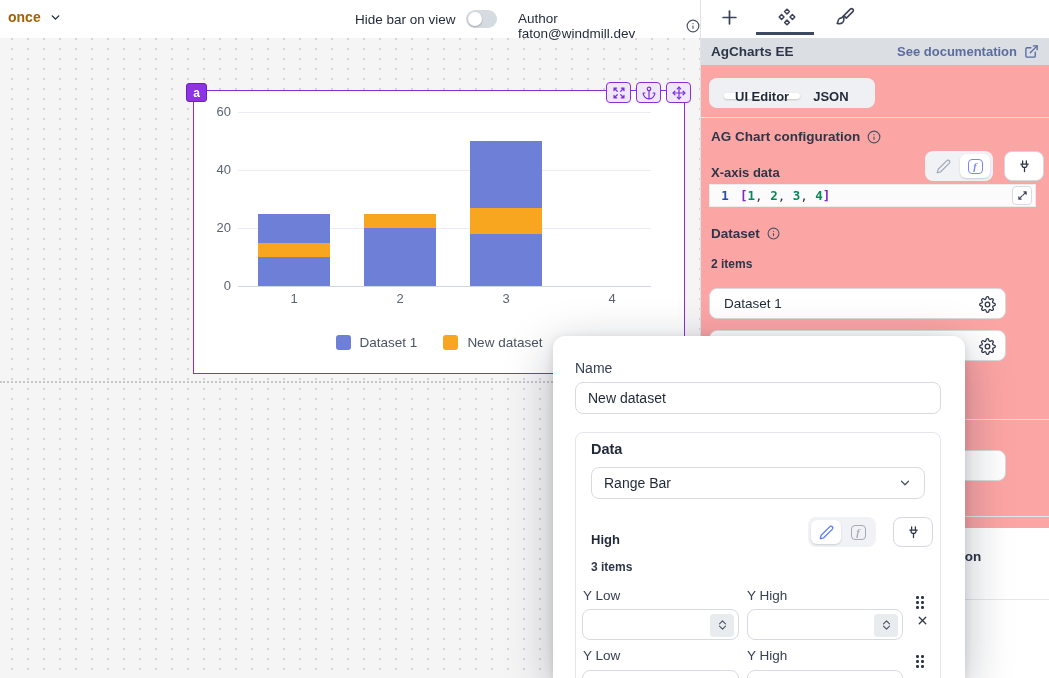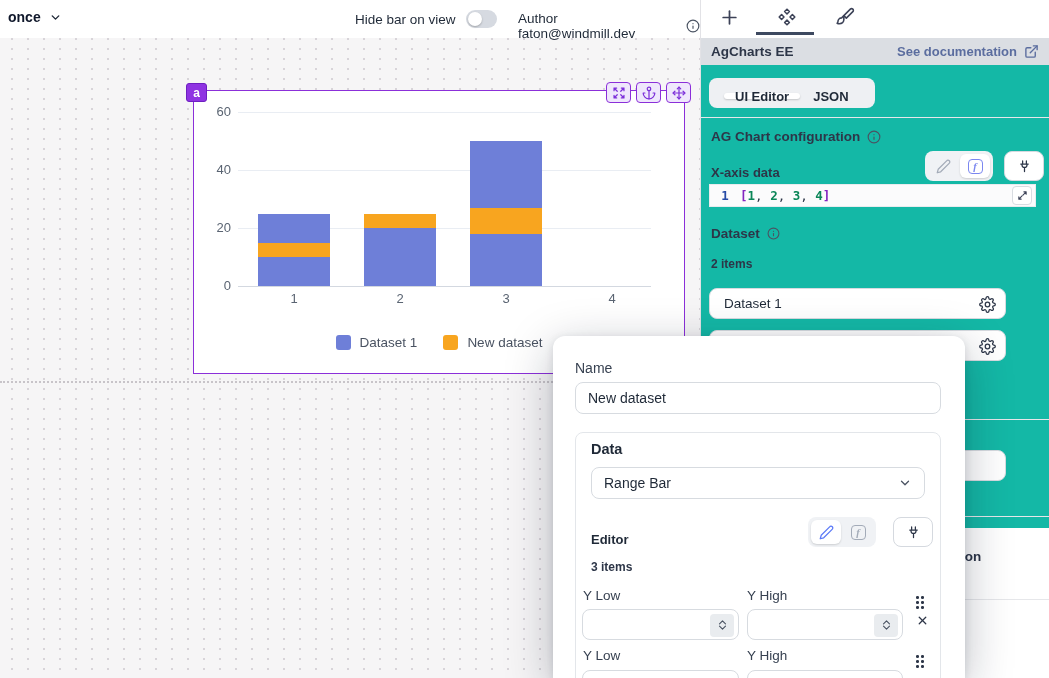--- a/index.html
+++ b/index.html
@@ -4,21 +4,21 @@
 <style>
   * { margin:0; padding:0; box-sizing:border-box; }
   body { font-family:"Liberation Sans", sans-serif; background:#fff; color:#2d3648; }
   #app { position:relative; width:1049px; height:678px; overflow:hidden; background:#fff; }
   .abs { position:absolute; }
   svg { display:block; }
 
   
   .topbar { position:absolute; left:0; top:0; width:700px; height:38px; background:#fff; z-index:5; }
   .run-mode { position:absolute; left:8px; top:9px; display:flex; align-items:center; gap:8px;
-              font-size:14px; font-weight:700; color:#0f172a; cursor:pointer; }
+              font-size:14px; font-weight:700; color:#a16207; cursor:pointer; }
   .hidebar { position:absolute; left:355px; top:10px; display:flex; align-items:center; gap:10px; font-size:13.5px; color:#1f2937; }
   .toggle { width:31px; height:18px; border-radius:10px; background:#d6dae1; position:relative; cursor:pointer; }
   .toggle .knob { position:absolute; left:2px; top:2px; width:14px; height:14px; border-radius:50%; background:#fff; box-shadow:0 1px 2px rgba(0,0,0,.25); }
   .author { position:absolute; left:518px; top:11px; display:flex; align-items:center; gap:8px; font-size:13.5px; color:#1f2937; }
 
   
   .canvas { position:absolute; left:0; top:38px; width:700px; height:640px;
             background-color:#f6f5f6;
             background-image:radial-gradient(circle,#d8d4d9 1.1px, transparent 1.2px);
             background-size:16px 10px; background-position:4px 6px; }
@@ -36,21 +36,21 @@
   .chart-area { position:absolute; inset:0; font-size:13px; color:#5a6472; }
   .gl { position:absolute; height:1px; }
   .ytick { position:absolute; left:0; width:37px; text-align:right; font-size:13px; color:#5a6472; }
   .xtick { position:absolute; width:40px; text-align:center; font-size:13px; color:#5a6472; }
   .bar { position:absolute; }
   .legend { position:absolute; left:0; right:0; top:244px; display:flex; justify-content:center; gap:26px; align-items:center; }
   .legend-item { display:flex; align-items:center; gap:9px; font-size:13.5px; color:#4a5362; }
   .swatch { width:15px; height:15px; border-radius:3px; }
 
   
-  .panel { position:absolute; left:700px; top:0; width:349px; height:528px; background:#14b8a6; border-left:1px solid #e2e2e6; z-index:4; }
+  .panel { position:absolute; left:700px; top:0; width:349px; height:528px; background:#fca5a5; border-left:1px solid #e2e2e6; z-index:4; }
   .panel-tabs { position:absolute; left:0; top:0; width:100%; height:38px; background:#fff; }
   .ptab { position:absolute; top:6px; width:22px; height:22px; color:#3c4257; display:flex; align-items:center; justify-content:center; cursor:pointer; }
   .ptab-underline { position:absolute; left:55px; top:32px; width:58px; height:3px; background:#3d4960; }
   .panel-header { position:absolute; left:0; top:38px; width:100%; height:27px; background:#dbdee3;
                   display:flex; align-items:center; justify-content:space-between; padding:0 10px; }
   .panel-header .title { font-size:13.5px; font-weight:700; color:#2d3648; }
   .doc-link { display:flex; align-items:center; gap:7px; font-size:13px; font-weight:700; color:#5b6d9f; cursor:pointer; }
 
   .seg { position:absolute; left:8px; top:78px; height:30px; background:#eef0f3; border-radius:8px; display:flex; padding:15px; gap:2px; }
   .seg-btn { font-size:13px; font-weight:700; color:#1f2937; padding:3px 11px; border-radius:6px; display:flex; align-items:center; cursor:pointer; }
@@ -347,21 +347,21 @@
       <span class="ig-btn">
         <span class="fbox">f</span>
       </span>
     </div>
     <div class="plug-btn" style="left:340px; top:181px;">
       <svg width="15" height="15" viewBox="0 0 24 24" fill="none" stroke="currentColor" stroke-width="2" stroke-linecap="round" stroke-linejoin="round">
         <path d="M9 3v5M15 3v5M6 8h12M8 8v1.5a4 4 0 0 0 8 0V8M12 15v5"></path>
         </svg>
     </div>
 
-    <span class="m-small-bold" style="left:38px; top:196px;">Editor</span>
+    <span class="m-small-bold" style="left:38px; top:196px;">High</span>
     <span class="m-count" style="left:38px; top:224px;">3 items</span>
 
     <span class="yl-label" style="left:30px; top:252px;">Y Low</span>
     <span class="yl-label" style="left:194px; top:252px;">Y High</span>
     <div class="num-input" style="left:29px; top:273px; width:157px;">
       <input value="10" style="">
       <span class="stepper">
         <svg width="9" height="6" viewBox="0 0 24 16" fill="none" stroke="currentColor" stroke-width="3" stroke-linecap="round" stroke-linejoin="round">
             <polyline points="4 13 12 5 20 13"></polyline>
           </svg>

